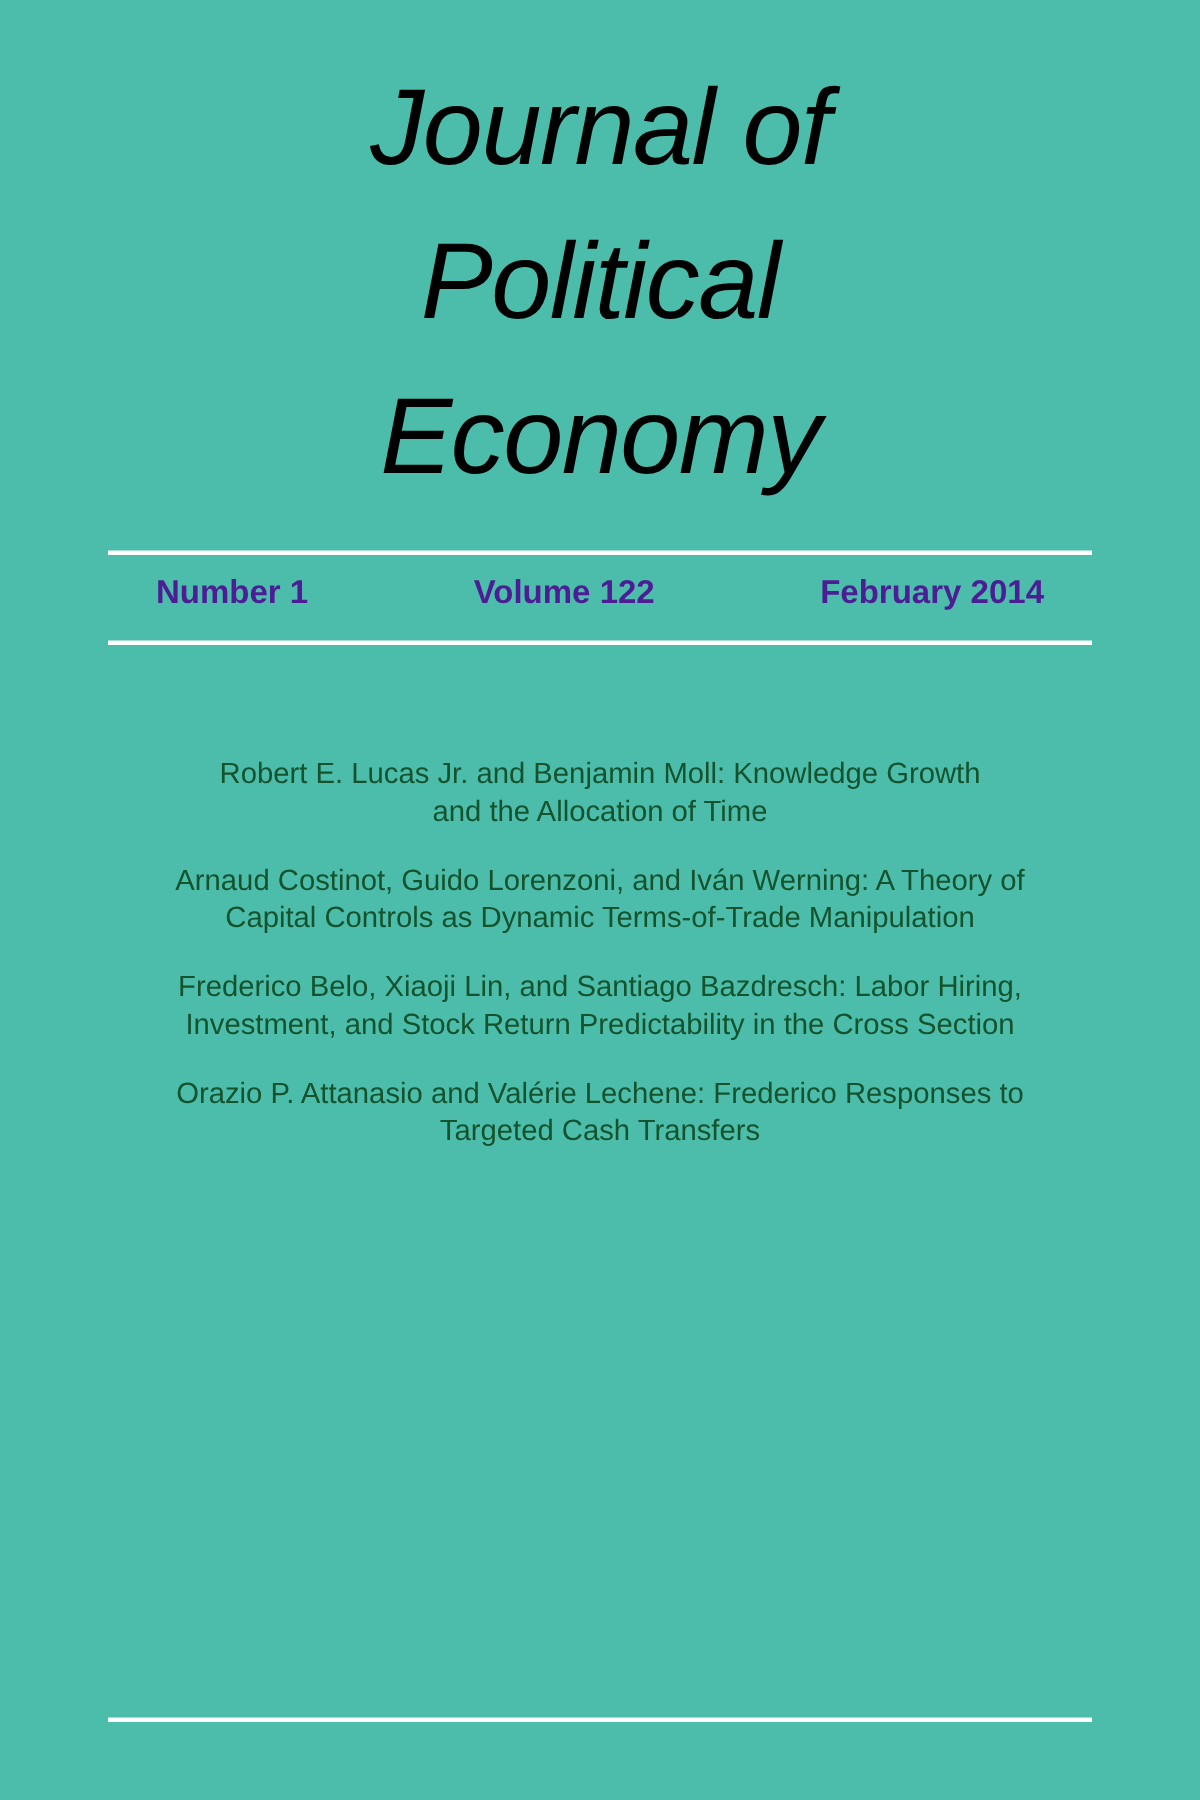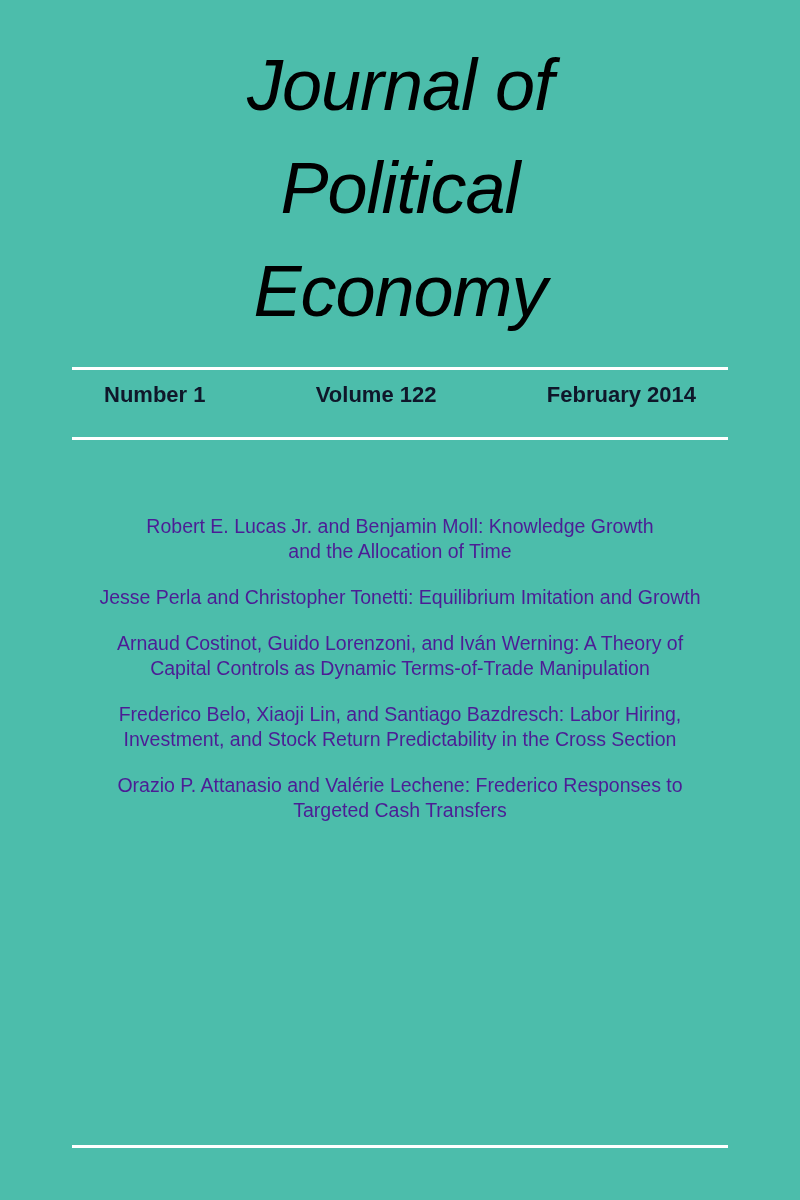--- a/index.html
+++ b/index.html
@@ -44,40 +44,40 @@
   }
   .rule {
     height: 3px;
     background: #ffffff;
     width: 100%;
   }
   .issue-row {
     display: flex;
     justify-content: space-between;
     align-items: center;
-    padding: 12px 32px 29px 32px;
-    color: #0f172a;
+    padding: 12px 32px 19px 32px;
+    color: #4c1d95;
     font-size: 22px;
     font-weight: bold;
   }
   .issue-row > div {
     white-space: nowrap;
   }
 
   
   .articles {
     margin-top: 74px;
     padding: 0 70px;
     display: flex;
     flex-direction: column;
     gap: 21px;
   }
   .article {
     text-align: center;
-    color: #4c1d95;
+    color: #14532d;
     font-size: 19.5px;
     line-height: 25px;
     font-weight: 400;
   }
 
   
   .footer {
     position: absolute;
     left: 0;
     right: 0;
@@ -121,23 +121,20 @@
     <div class="rule"></div>
   </div>
 
   <div class="articles">
     <div class="article">
       <span>Robert E. Lucas Jr. and Benjamin Moll: Knowledge Growth</span>
       <br>
       <span>and the Allocation of Time</span>
     </div>
     <div class="article">
-      <span>Jesse Perla and Christopher Tonetti: Equilibrium Imitation and Growth</span>
-    </div>
-    <div class="article">
       <span>Arnaud Costinot, Guido Lorenzoni, and Iván Werning: A Theory of</span>
       <br>
       <span>Capital Controls as Dynamic Terms-of-Trade Manipulation</span>
     </div>
     <div class="article">
       <span>Frederico Belo, Xiaoji Lin, and Santiago Bazdresch: Labor Hiring,</span>
       <br>
       <span>Investment, and Stock Return Predictability in the Cross Section</span>
     </div>
     <div class="article">

